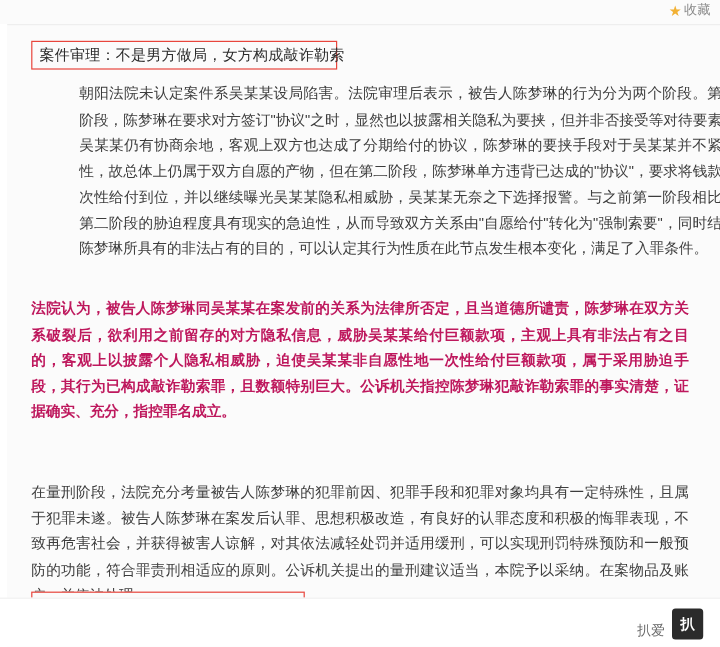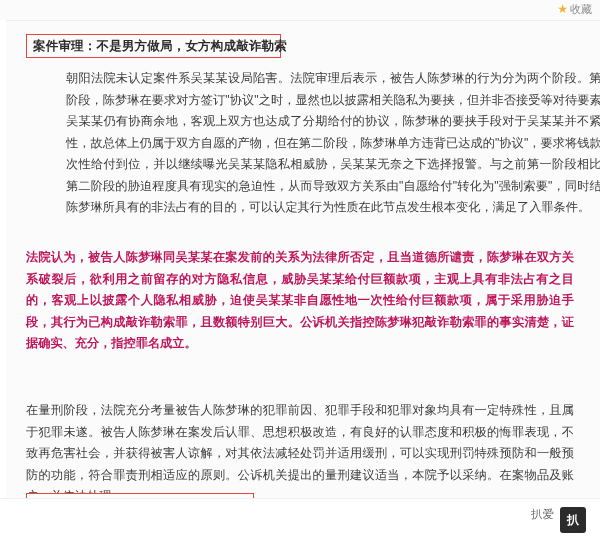--- a/index.html
+++ b/index.html
@@ -63,21 +63,21 @@
     height: 519px;
     padding: 0;
     box-sizing: border-box;
   }
   .boxed-head {
     position: absolute;
     border: 1px solid #e8453c;
     box-sizing: border-box;
     padding: 3px 6px 4px 6px;
     font-size: 12.5px;
-    font-weight: bold;
+    font-weight: normal;
     color: #2b2b2b;
     letter-spacing: 0.2px;
     background: #fbfbfb;
     white-space: nowrap;
   }
   #head1 {
     left: 26px;
     top: 14px;
     width: 255px;
     height: 24px;
@@ -113,21 +113,21 @@
     width: 600px;
     height: 40px;
     background: #ffffff;
     border-top: 1px solid #f0f0f0;
   }
   .account-inner {
     position: absolute;
     right: 14px;
     bottom: 6px;
     display: flex;
-    align-items: flex-start;
+    align-items: flex-end;
     gap: 6px;
   }
   .account-name {
     font-size: 11.5px;
     color: #666666;
   }
   .account-avatar {
     width: 26px;
     height: 26px;
     border-radius: 3px;

